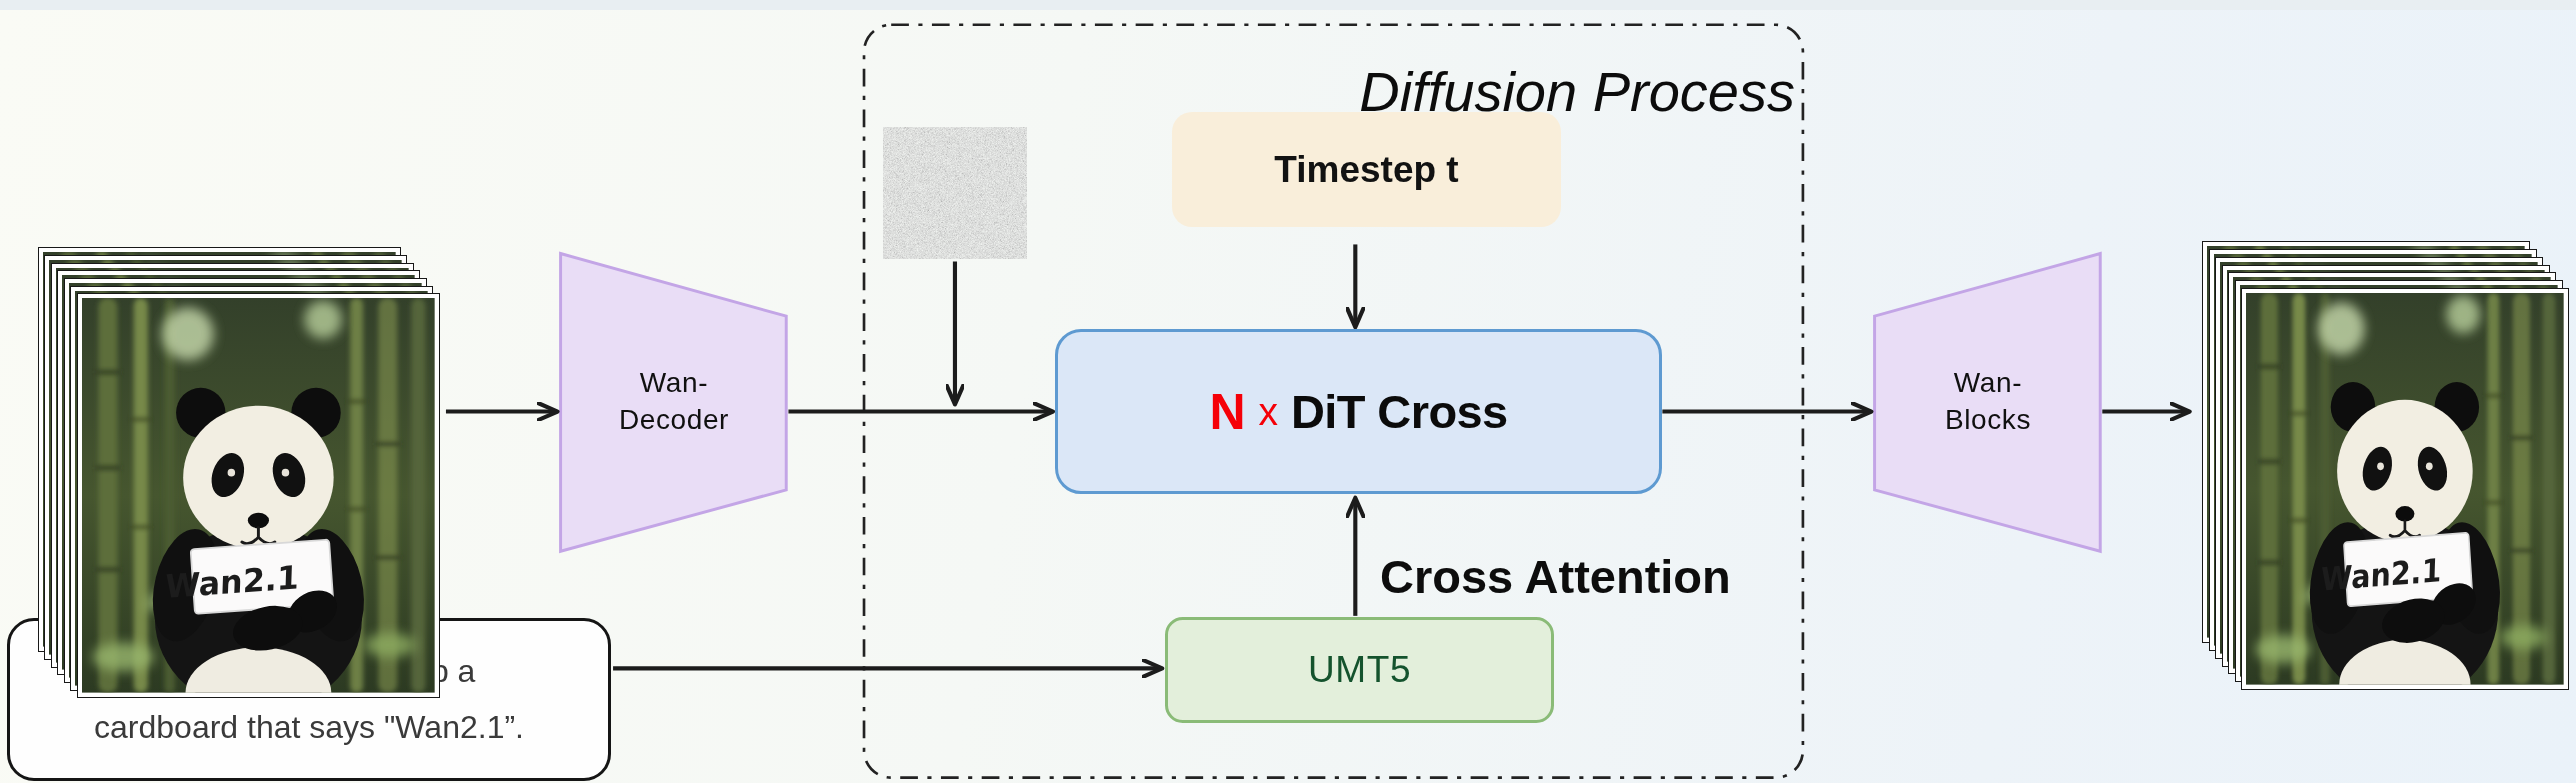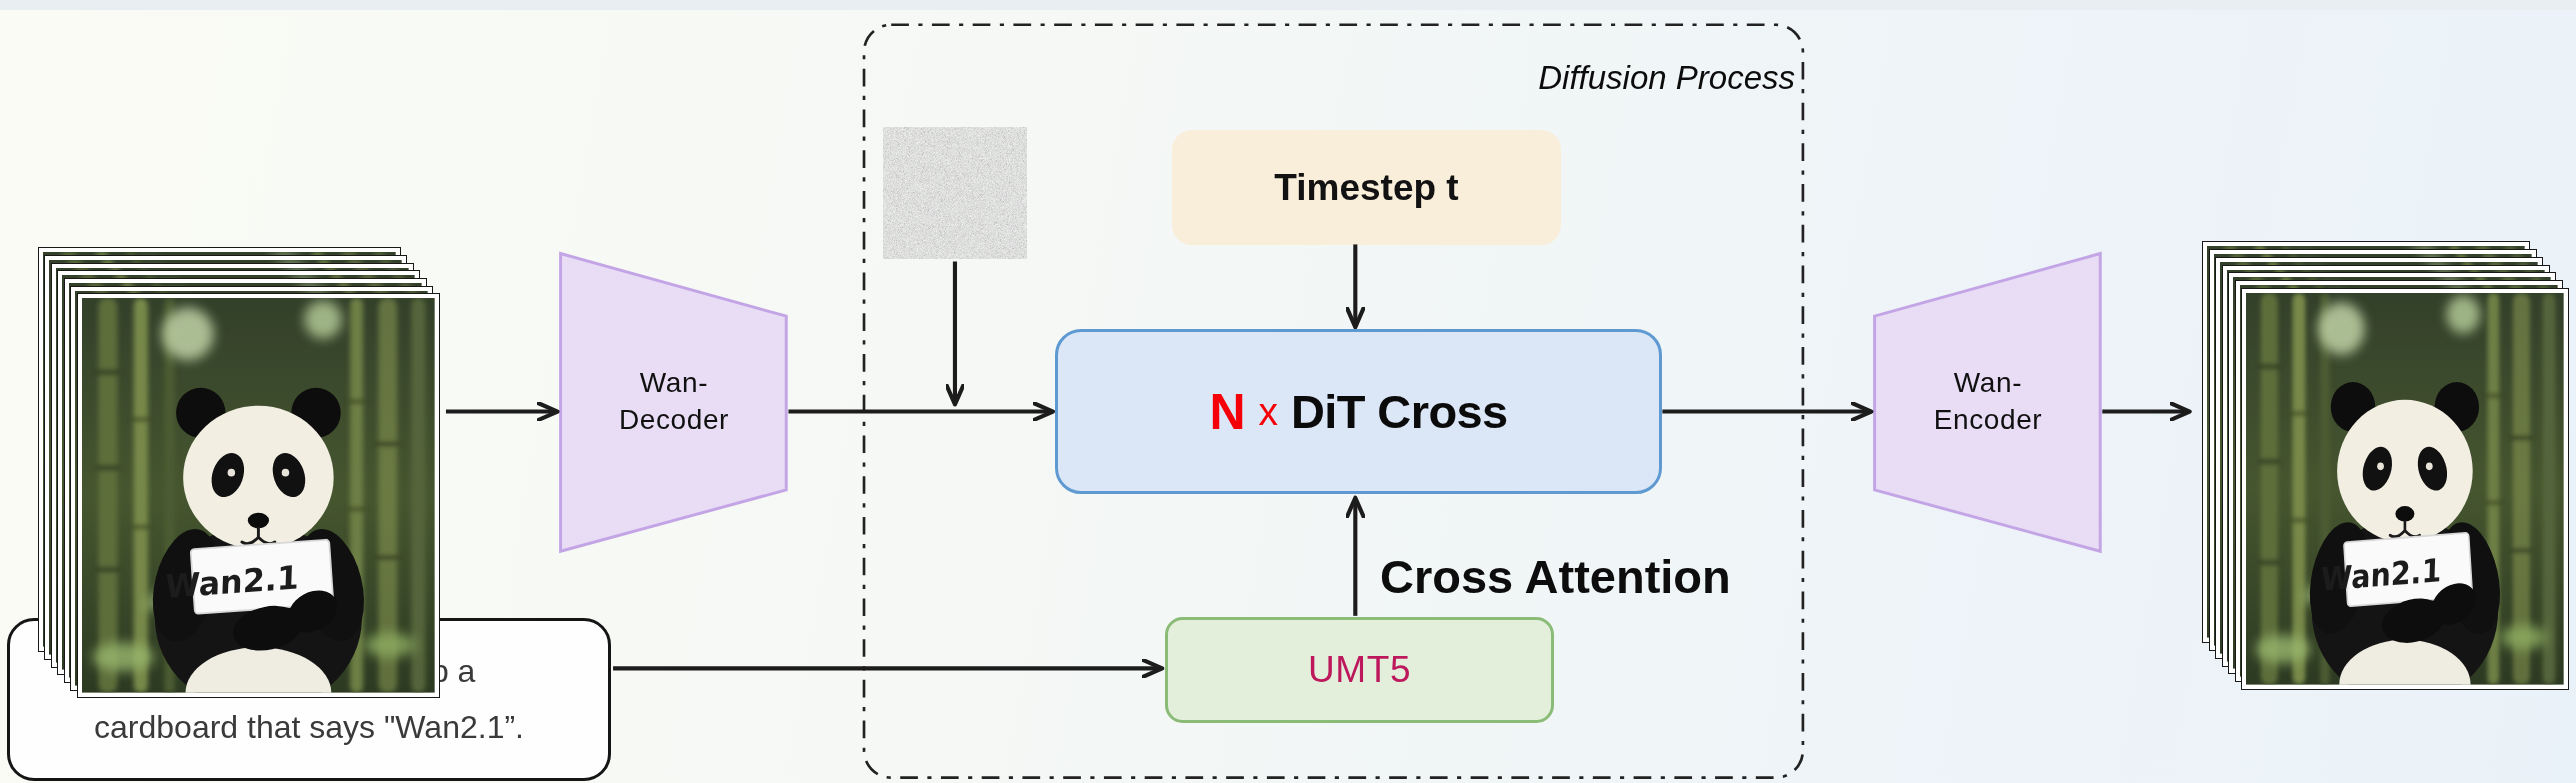--- a/index.html
+++ b/index.html
@@ -34,28 +34,28 @@
     font-size:37px;font-weight:600;color:#121212;
   }
   #dit-box{
     background:#dbe7f7;border:3px solid #5e9ad1;border-radius:26px;
   }
   #dit-box .dit-n{font-size:50px;font-weight:800;color:#f50008;}
   #dit-box .dit-x{font-size:39px;font-weight:500;color:#f50008;margin:0 13px;}
   #dit-box .dit-rest{font-size:47px;font-weight:600;color:#0b0b0b;letter-spacing:-0.6px;}
   #umt5-box{
     background:#e3efdb;border:3px solid #8abb77;border-radius:17.7px;
-    font-size:37px;font-weight:500;color:#be185d;letter-spacing:0.6px;
+    font-size:37px;font-weight:500;color:#14532d;letter-spacing:0.6px;
   }
   #prompt-box{
     background:#fefefe;border:3.5px solid #151515;border-radius:27px;
     color:#3a3a3a;font-size:32px;line-height:1.72;font-weight:400;
   }
   #diffusion-title{
-    font-style:italic;font-size:33px;font-weight:500;color:#0c0c0c;
+    font-style:italic;font-size:56px;font-weight:500;color:#0c0c0c;
     text-align:right;letter-spacing:0px;
   }
   #cross-attention-label{
     font-size:47px;font-weight:600;color:#0d0d0d;white-space:nowrap;
   }
   .noheight{height:0;width:0;overflow:hidden;}
 </style>
 </head>
 <body>
 
@@ -232,29 +232,29 @@
       <div>Decoder</div>
     </div>
   </div>
 
   <svg class="abs" style="left:1871px;top:240px;" width="234" height="306" viewBox="0 0 396 518">
     <polygon points="6,112 388,6 388,510 6,406" fill="#e9ddf6" stroke="#c3a5e6" stroke-width="5"></polygon>
   </svg>
   <div class="abs flexc" style="left:1875px;top:243px;width:226px;height:298px;">
     <div class="trap-label">
       <div>Wan-</div>
-      <div>Encoder</div>
+      <div>Blocks</div>
     </div>
   </div>
 
   <svg class="abs" style="left:883px;top:117px;" width="144" height="132" viewBox="0 0 243 224">
     <rect x="0" y="0" width="243" height="224" fill="#8a8a8a" filter="url(#noiseF)"></rect>
   </svg>
 
-  <div id="timestep-box" class="abs flexc softbox" style="left:1172px;top:120px;width:389px;height:115px;">
+  <div id="timestep-box" class="abs flexc softbox" style="left:1172px;top:102px;width:389px;height:115px;">
     <span>Timestep t</span>
   </div>
 
   <div id="dit-box" class="abs flexc softbox" style="left:1055px;top:319px;width:607px;height:165px;">
     <span class="dit-n">N</span>
     <span class="dit-x">x</span>
     <span class="dit-rest">DiT Cross</span>
   </div>
 
   <div id="cross-attention-label" class="abs" style="left:1380px;top:539px;">Cross Attention</div>

